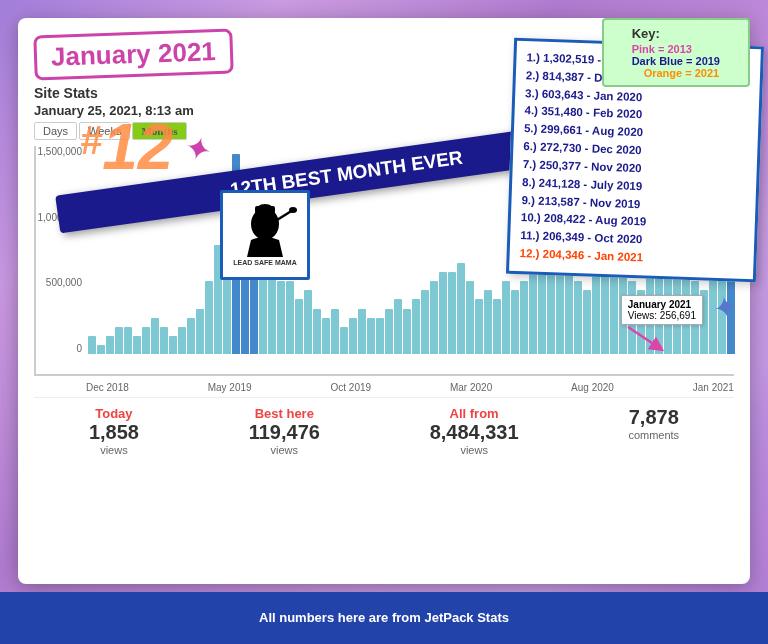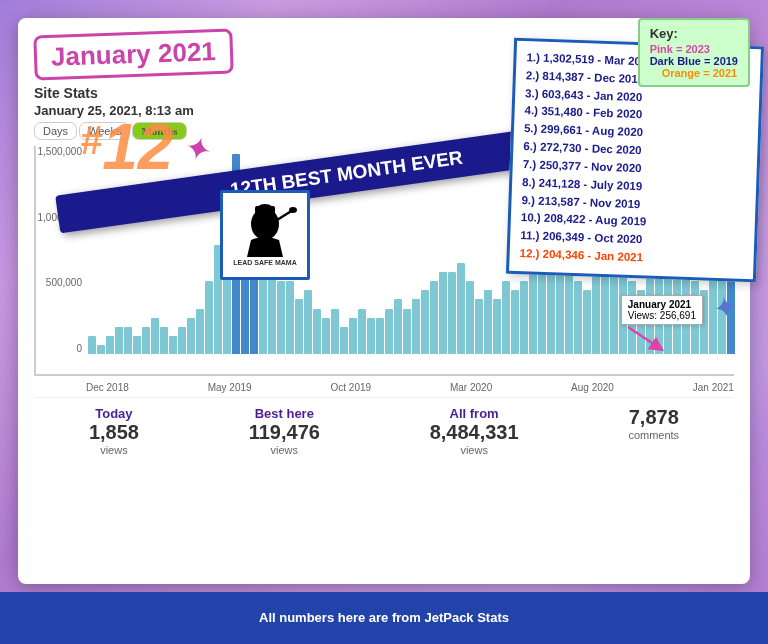--- a/index.html
+++ b/index.html
@@ -72,21 +72,21 @@
     .tabs-row {
       display: flex;
       gap: 2px;
       margin-bottom: 6px;
       font-size: 11px;
     }
 
     .tab {
       padding: 2px 8px;
       border: 1px solid #ccc;
-      border-radius: 7px;
+      border-radius: 2px;
       color: #555;
       cursor: pointer;
     }
 
     .tab.active {
       background: #84cc16;
       font-weight: bold;
       font-family: Liberation Serif, serif;
     }
 
@@ -148,21 +148,21 @@
       padding-top: 8px;
       margin-top: 4px;
     }
 
     .stat-item {
       text-align: center;
     }
 
     .stat-label {
       font-size: 13px;
-      color: #4c1d95;
+      color: #ef4444;
       font-weight: bold;
     }
 
     .stat-value {
       font-size: 20px;
       font-weight: bold;
       color: #333;
     }
 
     .stat-sublabel {
@@ -286,21 +286,21 @@
       z-index: 20;
     }
 
     
     .key-box {
       position: absolute;
       top: 18px;
       right: 18px;
       background: #ccffcc;
       border: 2px solid #88cc88;
-      padding: 6px 10px;
+      padding: 6px 28px;
       font-size: 11px;
       z-index: 40;
       border-radius: 4px;
     }
 
     .key-title {
       font-weight: bold;
       font-size: 13px;
       color: #333;
       margin-bottom: 2px;
@@ -339,21 +339,21 @@
       height: 55px;
     }
   </style>
 </head>
 <body>
 
 <div class="bg"></div>
 
 <div class="key-box">
   <div class="key-title">Key:</div>
-  <div class="key-pink">Pink = 2023</div>
+  <div class="key-pink">Pink = 2013</div>
   <div class="key-darkblue">Dark Blue = 2019</div>
   <div class="key-orange">Orange = 2021</div>
 </div>
 
 <div class="main-card">
 
   
   <div class="january-title">January 2021</div>
 
   

